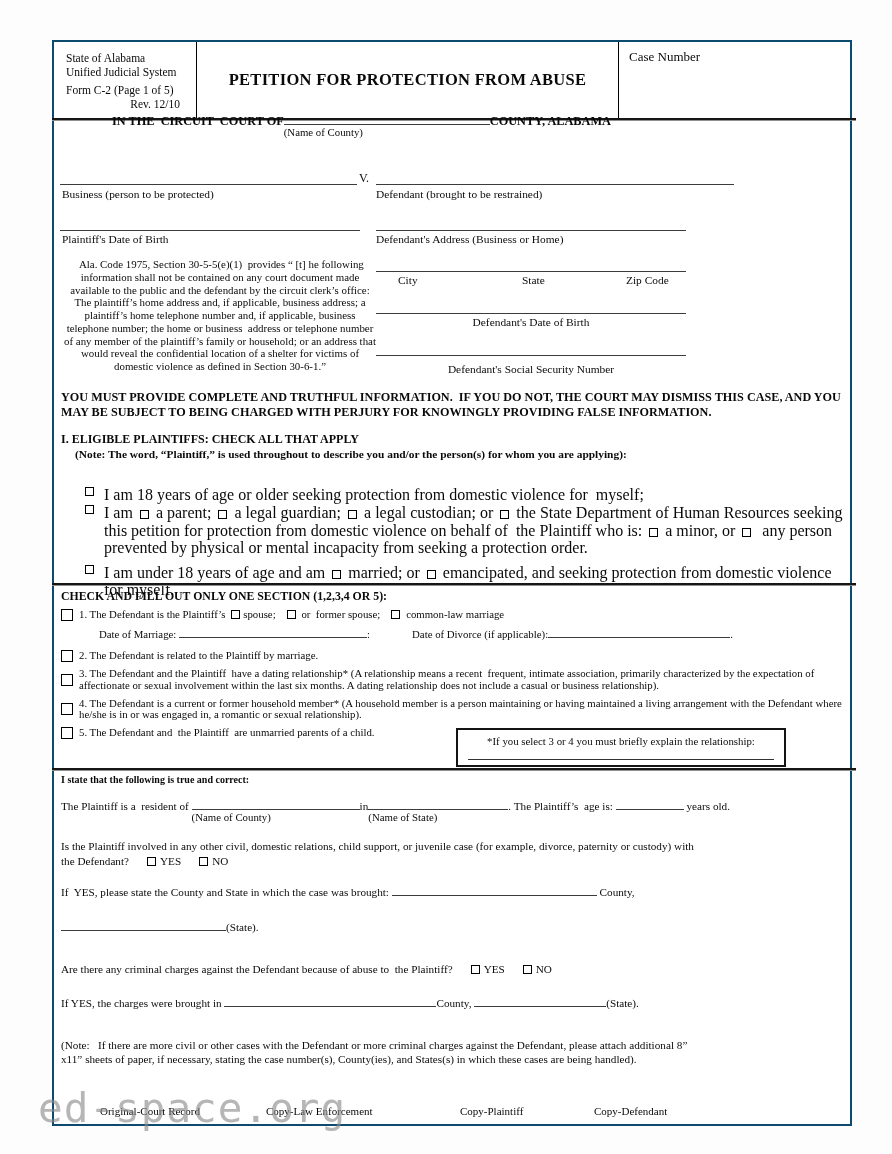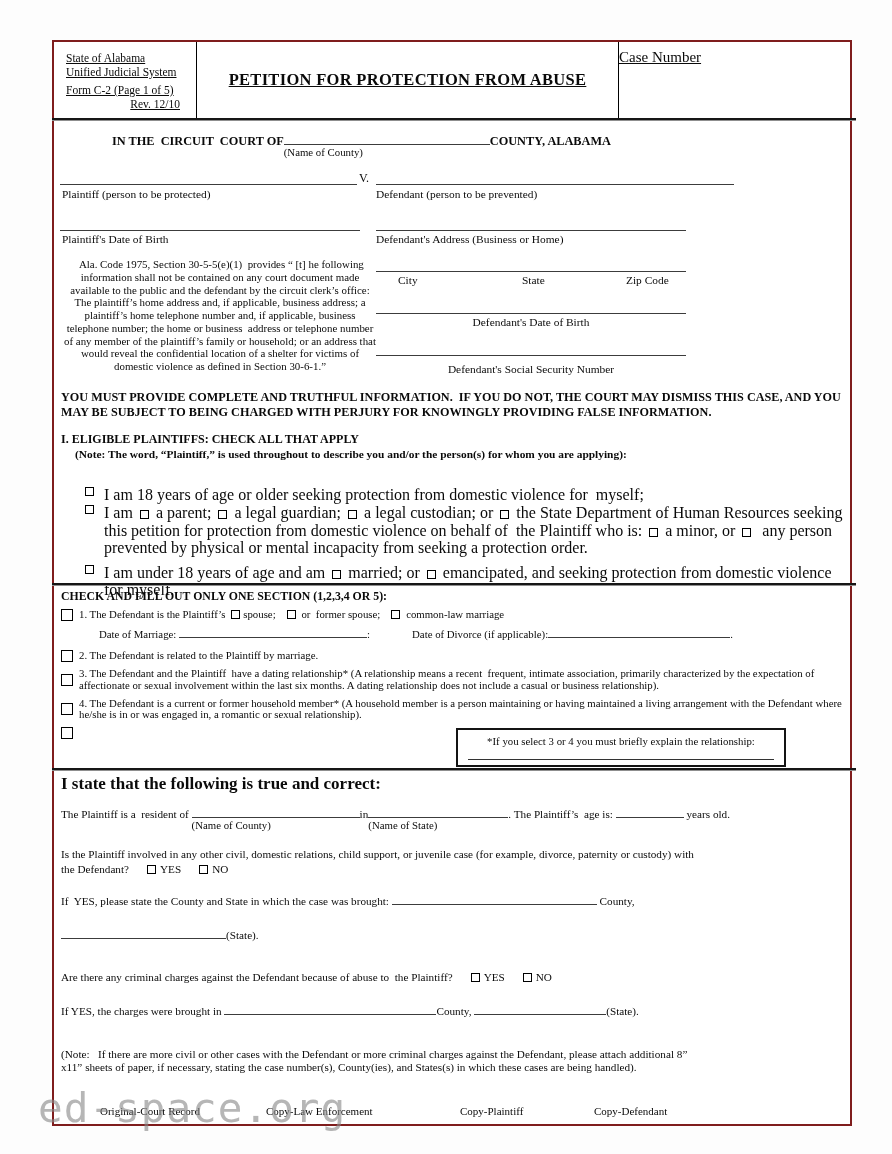--- a/index.html
+++ b/index.html
@@ -1,33 +1,33 @@
 <!DOCTYPE html>
 <html><head>
 <meta charset="utf-8">
 <style>
   * { box-sizing: border-box; margin: 0; padding: 0; }
   html,body { width: 892px; height: 1154px; background:#fdfdfd; }
   body { position: relative; font-family: "Liberation Serif", "DejaVu Serif", serif; color:#0a0a0a; overflow:hidden; }
   [data-bind] { white-space: pre-wrap; }
 
-  .form { position:absolute; left:52px; top:40px; width:800px; height:1086px; border:2px solid #7f1d1d; background:#fff;text-decoration:underline; }
+  .form { position:absolute; left:52px; top:40px; width:800px; height:1086px; border:2px solid #0c4a6e; background:#fff; }
 
   
   .header-grid { display:grid; grid-template-columns:143px 421px 1fr; height:76px; }
   .hc1 { border-right:1.5px solid #000; padding:9px 6px 2px 12px; font-size:11.5px; line-height:1.22; }
   .hc1 .mt { margin-top:4px; }
   .hc1 .rt { text-align:right; padding-right:10px; }
   .hc2 { display:flex; align-items:center; justify-content:center; font-weight:bold; font-size:16.5px; letter-spacing:.3px; }
-  .hc3 { border-left:1.5px solid #000; padding:7px 0; font-size:15px; }
+  .hc3 { border-left:1.5px solid #000; padding:7px 10px; font-size:13px; }
 
   .hdiv { position:absolute; left:-2px; width:804px; height:3px; border-top:2px solid #161616; border-bottom:1px solid #8f8f8f; }
 
   
-  .court { position:absolute; top:92px; left:58px; font-weight:bold; font-size:12.3px; }
+  .court { position:absolute; top:72px; left:58px; font-weight:bold; font-size:12.3px; }
   .bcap { display:inline-block; position:relative; }
   .bline { display:inline-block; border-bottom:1.2px solid #3c3c3c; height:11px; vertical-align:baseline; }
   .cap { position:absolute; left:0; right:0; top:12px; text-align:left; font-weight:normal; font-size:10.8px; white-space:nowrap; }
 
   
   .parties { position:absolute; top:120px; left:0; width:100%; height:272px; font-size:11.4px; }
   .abl { position:absolute; height:0; border-bottom:1.2px solid #3c3c3c; }
   .alab { position:absolute; white-space:nowrap; }
   .codebox { position:absolute; left:8px; top:96px; width:316px; font-size:10.9px; line-height:1.17; text-align:center; }
   .ctr { text-align:center; }
@@ -55,21 +55,21 @@
   .item5text { max-width:380px; }
   .marriagerow { margin:6px 0 2px 38px; }
   .blank { display:inline-block; height:11px; border-bottom:1.2px solid #3c3c3c; vertical-align:baseline; }
   .gapL { margin-left:42px; }
 
   .explain { position:absolute; top:686px; left:402px; width:330px; height:39px; border:2px solid #141414; font-size:10.8px; text-align:center; padding:5px 8px 0 8px; background:#fff; }
   .explain .boxline { position:absolute; left:10px; right:10px; bottom:5px; border-bottom:1.3px solid #333; height:0; }
 
   
   .statement { position:absolute; top:732px; left:7px; width:786px; font-size:11.2px; line-height:1.18; }
-  .statement h3 { font-size:17px; }
+  .statement h3 { font-size:10px; }
   .res-row { margin-top:13px; }
   .q1 { margin-top:27px; }
   .qline2 { margin-top:2px; }
   .yn { margin:0 4px 0 18px; }
   .civil { margin-top:17px; }
   .crim { margin-top:29px; }
   .snote { margin-top:29px; width:648px; }
   .l2 { margin-top:20px; }
 
   
@@ -98,22 +98,22 @@
   <div class="hdiv" style="top:76px;"></div>
 
   <div class="court">
     <span data-bind="court_line.prefix">IN THE  CIRCUIT  COURT OF</span><span class="bcap"><span class="bline" style="width:206px;"></span><span class="cap" data-bind="court_line.county_caption">(Name of County)</span></span><span data-bind="court_line.suffix">COUNTY, ALABAMA</span>
   </div>
 
   <div class="parties">
     <div class="abl" style="left:6px; top:22px; width:297px;"></div>
     <div class="alab" style="left:305px; top:9px; font-size:12px;" data-bind="parties.versus">V.</div>
     <div class="abl" style="left:322px; top:22px; width:358px;"></div>
-    <div class="alab" style="left:8px; top:26px;" data-bind="parties.plaintiff_label">Plaintiff (person to be protected)</div>
-    <div class="alab" style="left:322px; top:26px;" data-bind="parties.defendant_label">Defendant (person to be prevented)</div>
+    <div class="alab" style="left:8px; top:26px;" data-bind="parties.plaintiff_label">Business (person to be protected)</div>
+    <div class="alab" style="left:322px; top:26px;" data-bind="parties.defendant_label">Defendant (brought to be restrained)</div>
 
     <div class="abl" style="left:6px; top:68px; width:300px;"></div>
     <div class="alab" style="left:8px; top:71px;" data-bind="parties.plaintiff_dob_label">Plaintiff's Date of Birth</div>
     <div class="abl" style="left:322px; top:68px; width:310px;"></div>
     <div class="alab" style="left:322px; top:71px;" data-bind="parties.defendant_address_label">Defendant's Address (Business or Home)</div>
 
     <div class="codebox" data-bind="parties.confidentiality_note"> Ala. Code 1975, Section 30-5-5(e)(1)  provides “ [t] he following information shall not be contained on any court document made available to the public and the defendant by the circuit clerk’s office: The plaintiff’s home address and, if applicable, business address; a plaintiff’s home telephone number and, if applicable, business telephone number; the home or business  address or telephone number of any member of the plaintiff’s family or household; or an address that would reveal the confidential location of a shelter for victims of domestic violence as defined in Section 30-6-1.”</div>
 
     <div class="abl" style="left:322px; top:109px; width:310px;"></div>
     <div class="alab" style="left:344px; top:112px;" data-bind="parties.city_label">City</div>
@@ -171,20 +171,21 @@
       <span class="itemtext" data-bind="relationship.item3">3. The Defendant and the Plaintiff  have a dating relationship* (A relationship means a recent  frequent, intimate association, primarily characterized by the expectation of affectionate or sexual involvement within the last six months. A dating relationship does not include a casual or business relationship).</span>
     </div>
 
     <div class="item">
       <span class="cb2"></span>
       <span class="itemtext" data-bind="relationship.item4">4. The Defendant is a current or former household member* (A household member is a person maintaining or having maintained a living arrangement with the Defendant where he/she is in or was engaged in, a romantic or sexual relationship).</span>
     </div>
 
     <div class="item">
       <span class="cb2"></span>
+      <span class="itemtext item5text" data-bind="relationship.item5">5. The Defendant and  the Plaintiff  are unmarried parents of a child.</span>
     </div>
   </div>
 
   <div class="explain">
     <span data-bind="relationship.explain_box_label">*If you select 3 or 4 you must briefly explain the relationship:</span>
     <div class="boxline"></div>
   </div>
 
   <div class="hdiv" style="top:726px;"></div>
 

